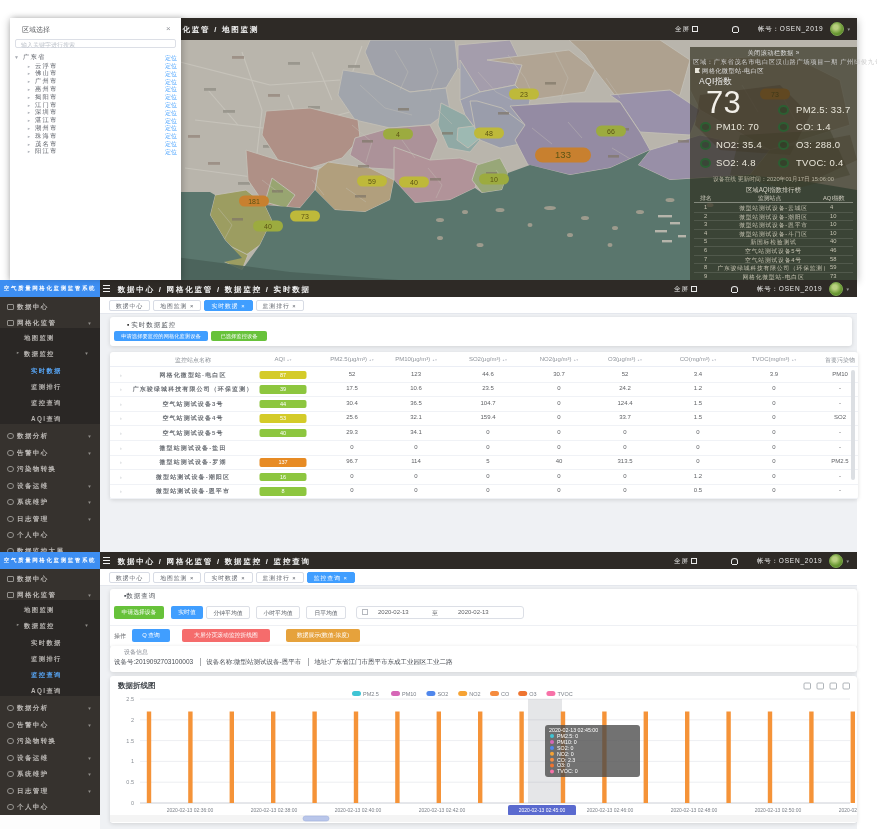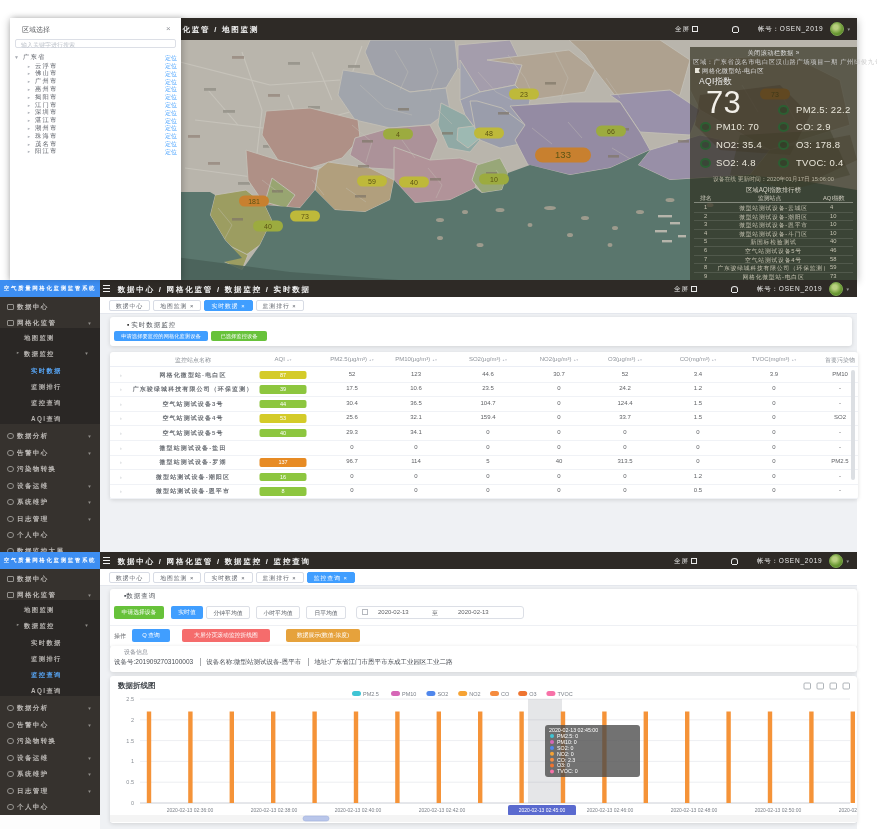--- a/index.html
+++ b/index.html
@@ -194,29 +194,29 @@
           <text x="765" y="56.5" font-size="7" text-anchor="middle" fill="#5c5414" font-family="Liberation Sans">73</text>
         </svg>
 </div>
 <div class="abs" style="left:680px;top:29px;width:167px;height:233px;background:rgba(44,42,26,.66);z-index:4">
 <div class="aqr" style="left:0;top:2px;width:167px;text-align:center;font-size:6.3px;color:#ddd">关闭滚动栏数据 »</div>
         <div class="aqr" style="left:3px;top:11px;font-size:6.3px;letter-spacing:0.6px;color:#ccc">区域：广东省茂名市电白区汉山路广场项目一期 广州绿俊九旬</div>
         <div class="aqr" style="left:5px;top:20px;font-size:6.3px;color:#ddd"><span style="display:inline-block;width:5px;height:5px;background:#e8e5da;clip-path:polygon(0 0,100% 0,75% 50%,100% 100%,0 100%)"></span> 网格化微型站-电白区</div>
         <div class="aqr" style="left:9px;top:29px;font-size:8.5px;color:#eee">AQI指数</div>
         <div class="aqr" style="left:16px;top:38px;font-size:31px;color:#f2efe8">73</div>
         <div class="gico" style="left:88px;top:58px"></div>
-        <div class="aqr" style="left:106px;top:57px;font-size:9.5px">PM2.5: 22.2</div>
+        <div class="aqr" style="left:106px;top:57px;font-size:9.5px">PM2.5: 33.7</div>
         <div class="gico" style="left:10px;top:75px"></div>
         <div class="aqr" style="left:26px;top:74px;font-size:9.5px">PM10: 70</div>
         <div class="gico" style="left:88px;top:75px"></div>
-        <div class="aqr" style="left:106px;top:74px;font-size:9.5px">CO: 2.9</div>
+        <div class="aqr" style="left:106px;top:74px;font-size:9.5px">CO: 1.4</div>
         <div class="gico" style="left:10px;top:93px"></div>
         <div class="aqr" style="left:26px;top:92px;font-size:9.5px">NO2: 35.4</div>
         <div class="gico" style="left:88px;top:93px"></div>
-        <div class="aqr" style="left:106px;top:92px;font-size:9.5px">O3: 178.8</div>
+        <div class="aqr" style="left:106px;top:92px;font-size:9.5px">O3: 288.0</div>
         <div class="gico" style="left:10px;top:111px"></div>
         <div class="aqr" style="left:26px;top:110px;font-size:9.5px">SO2: 4.8</div>
         <div class="gico" style="left:88px;top:111px"></div>
         <div class="aqr" style="left:106px;top:110px;font-size:9.5px">TVOC: 0.4</div>
         <div class="rk" style="left:0;top:128px;width:167px;text-align:center;color:#b9b5a2">设备在线 更新时间：2020年01月17日 15:06:00</div>
         <div class="rk" style="left:0;top:139px;width:167px;text-align:center;font-size:6.3px;color:#d8d5c8">区域AQI指数排行榜</div>
         <div class="rk" style="left:10px;top:147px;color:#d0cdc0">排名</div>
         <div class="rk" style="left:68px;top:147px;color:#d0cdc0">监测站点</div>
         <div class="rk" style="left:133px;top:147px;color:#d0cdc0">AQI指数</div>
         <div class="abs" style="left:4px;top:155px;width:159px;height:1px;background:rgba(220,220,210,.45)"></div>

